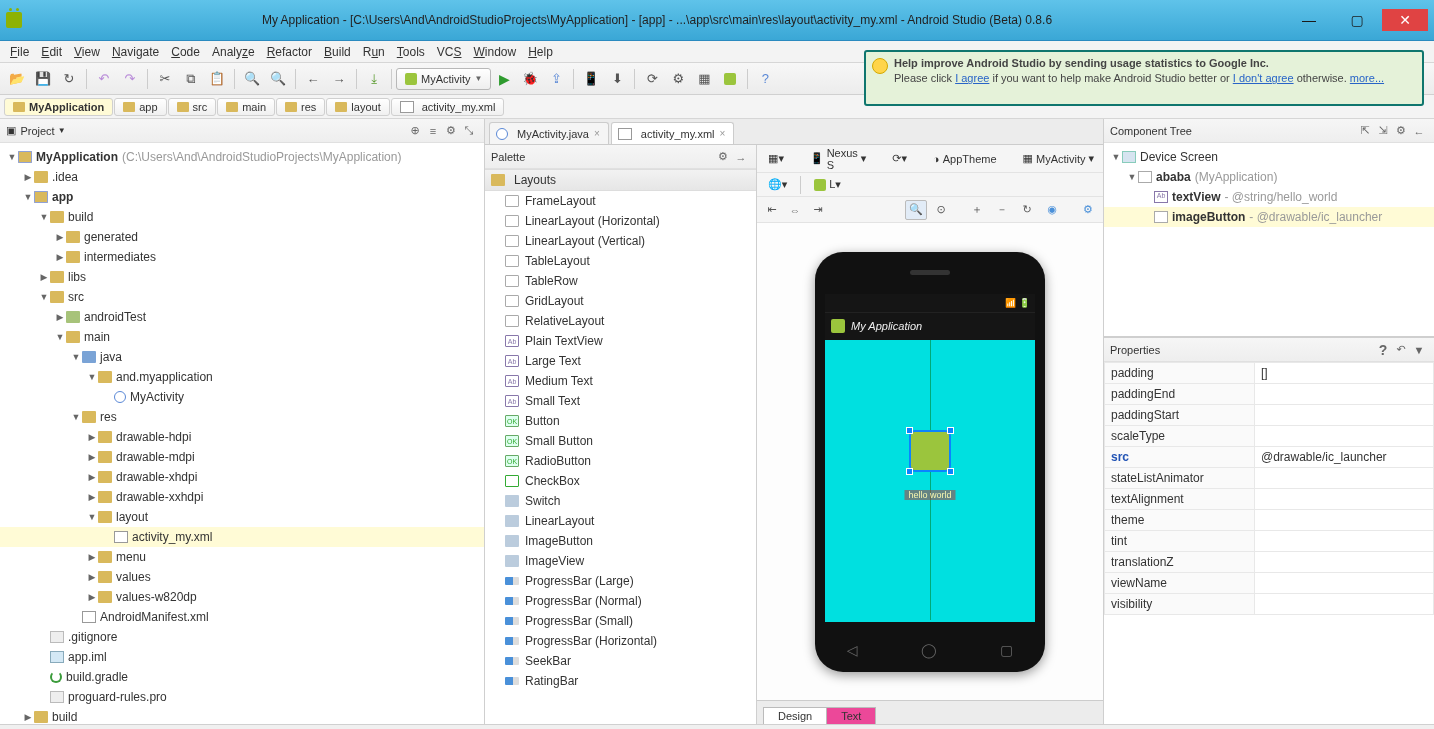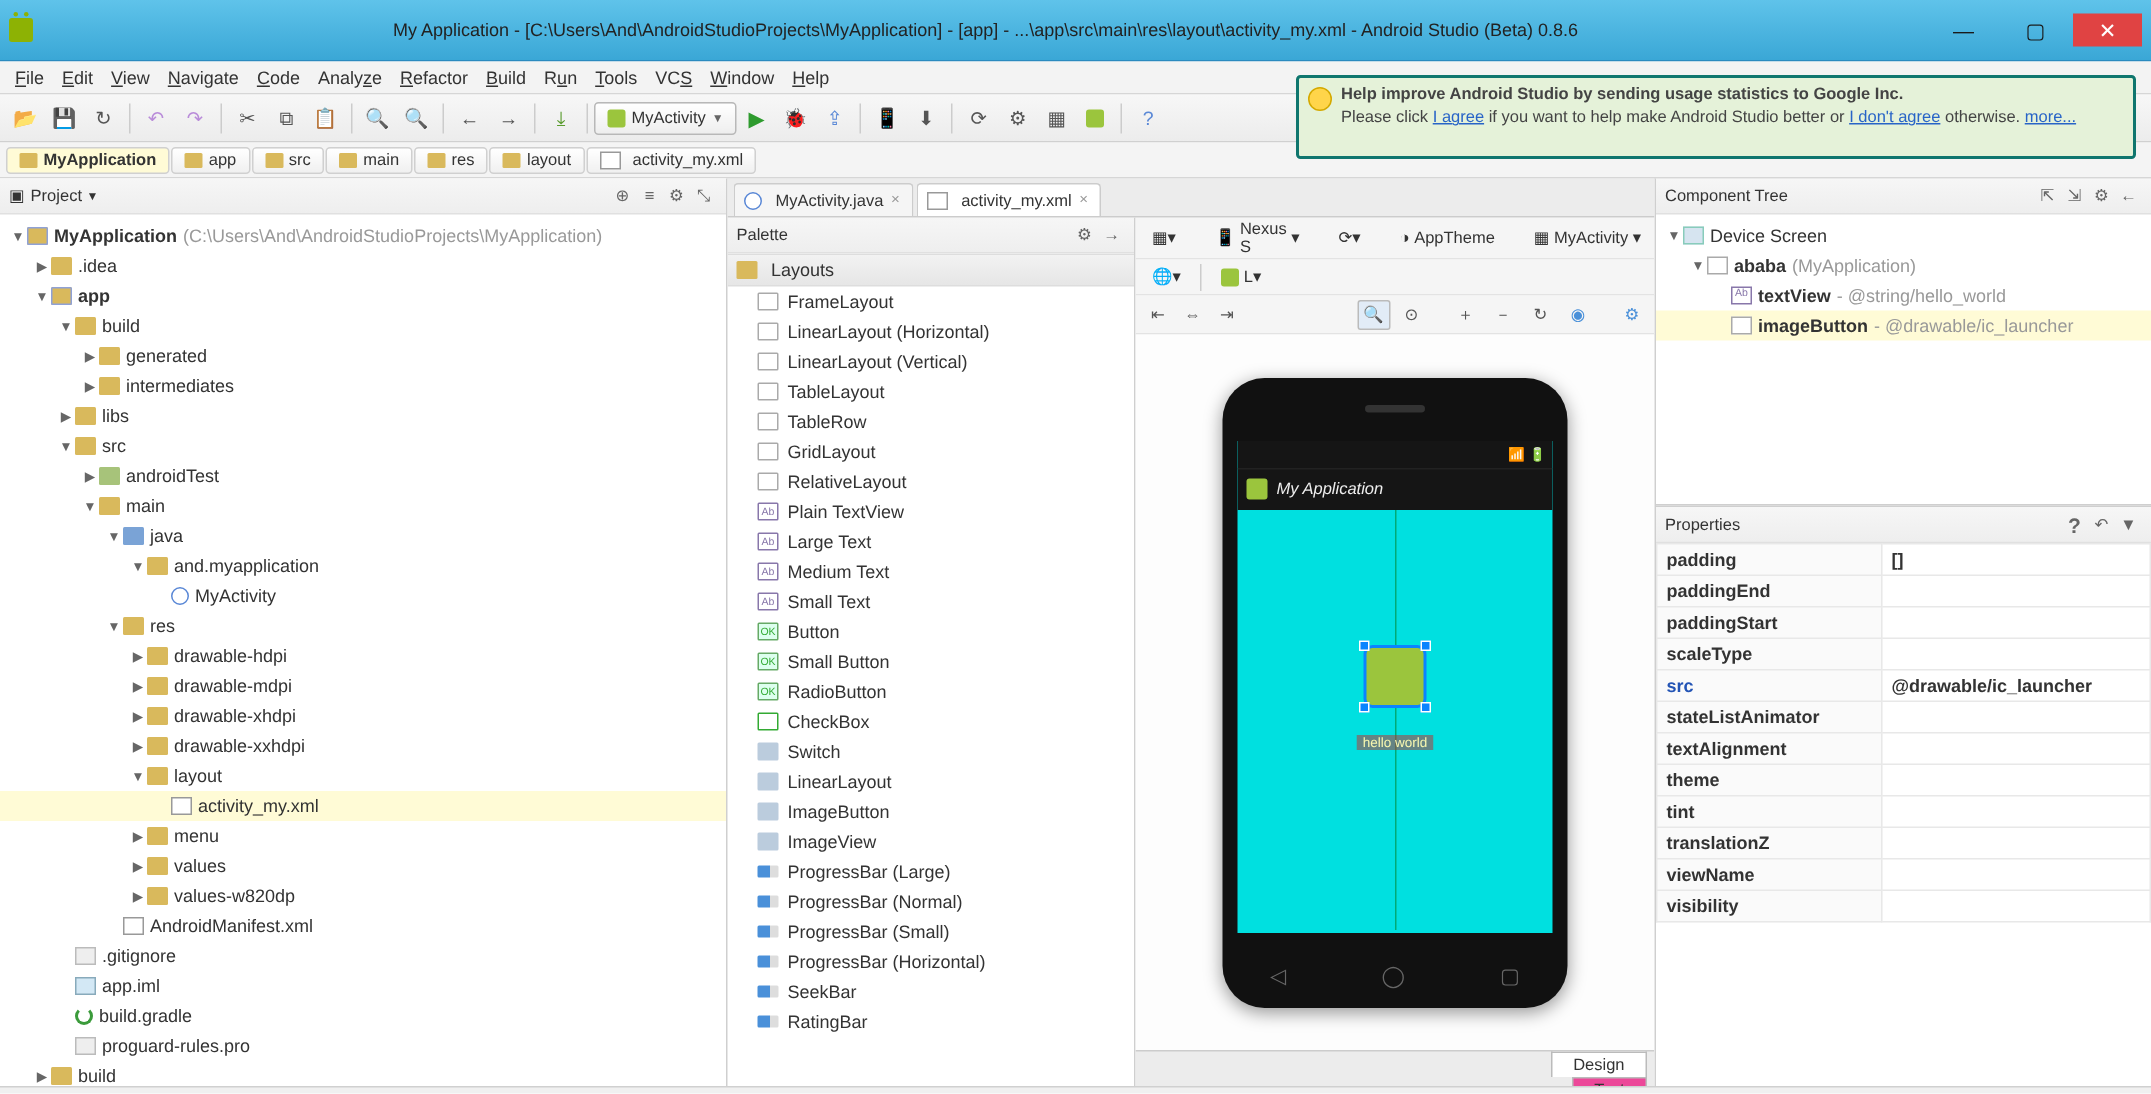--- a/index.html
+++ b/index.html
@@ -100,31 +100,31 @@
 .phone .speaker{position:absolute;top:18px;left:50%;transform:translateX(-50%);width:40px;height:5px;background:#333;border-radius:3px;}
 .phone .navb{position:absolute;bottom:14px;left:0;right:0;display:flex;justify-content:space-around;color:#666;font-size:14px;}
 .screen{width:100%;height:100%;background:#00e0e0;position:relative;overflow:hidden;}
 .statbar{height:18px;background:#151515;color:#8bf;font-size:9px;display:flex;justify-content:flex-end;align-items:center;gap:3px;padding:0 4px;}
 .apptitle{height:28px;background:#151515;color:#eee;font-size:11px;display:flex;align-items:center;gap:6px;padding:0 6px;border-top:1px solid #222;font-style:italic;}
 .droid{width:14px;height:14px;background:#9bc53d;border-radius:2px;}
 .screen .imgbtn{position:absolute;top:48%;left:50%;transform:translate(-50%,-50%);width:38px;height:38px;background:#9bc53d;border-radius:4px;box-shadow:0 0 0 2px #0a84ff;}
 .screen .handle{position:absolute;width:7px;height:7px;background:#0a84ff;border:1px solid #fff;}
 .screen .guide{position:absolute;background:#0a7;}
 .screen .htxt{position:absolute;top:60%;left:50%;transform:translateX(-50%);background:rgba(200,40,40,.5);color:#f7f7b0;font-size:9px;padding:0 4px;}
-.dsgntabs{height:24px;display:flex;align-items:flex-end;background:#ececec;border-top:1px solid #ccc;padding:0 6px;flex-direction:column;}
+.dsgntabs{height:24px;display:flex;align-items:flex-end;background:#ececec;border-top:1px solid #ccc;padding:0 6px;}
 .dsgntab{padding:2px 14px;border:1px solid #bbb;border-bottom:none;background:#ec4899;border-radius:0 0 0 0;font-size:11px;margin-right:-1px;cursor:default;}
 .dsgntab.active{background:#fff;}
 
 
 .right{width:330px;display:flex;flex-direction:column;overflow:hidden;}
 .ctree{flex:0 0 218px;border-bottom:1px solid #cfcfcf;display:flex;flex-direction:column;overflow:hidden;}
 .ctree .body{overflow:auto;padding:4px 0;}
 .props{flex:1;display:flex;flex-direction:column;overflow:hidden;border-top:1px solid #cfcfcf;}
 .props table{width:100%;border-collapse:collapse;font-size:12px;}
-.props td{border:1px solid #e8e8e8;padding:3px 6px;font-weight:bold;}
+.props td{border:1px solid #e8e8e8;padding:3px 6px;}
 .props td:first-child{width:150px;background:#fafafa;}
 .props .hilite td:first-child{color:#2354b5;font-weight:bold;}
 .props .tbody{flex:1;overflow:auto;}
 .help{color:#2c7;font-size:14px;font-weight:bold;}
 .undo{color:#888;}
 .filter{color:#888;}
 
 .hidden-scroll::-webkit-scrollbar{width:10px;height:10px;}
 .hidden-scroll::-webkit-scrollbar-thumb{background:#ccc;border-radius:5px;}
 </style>

